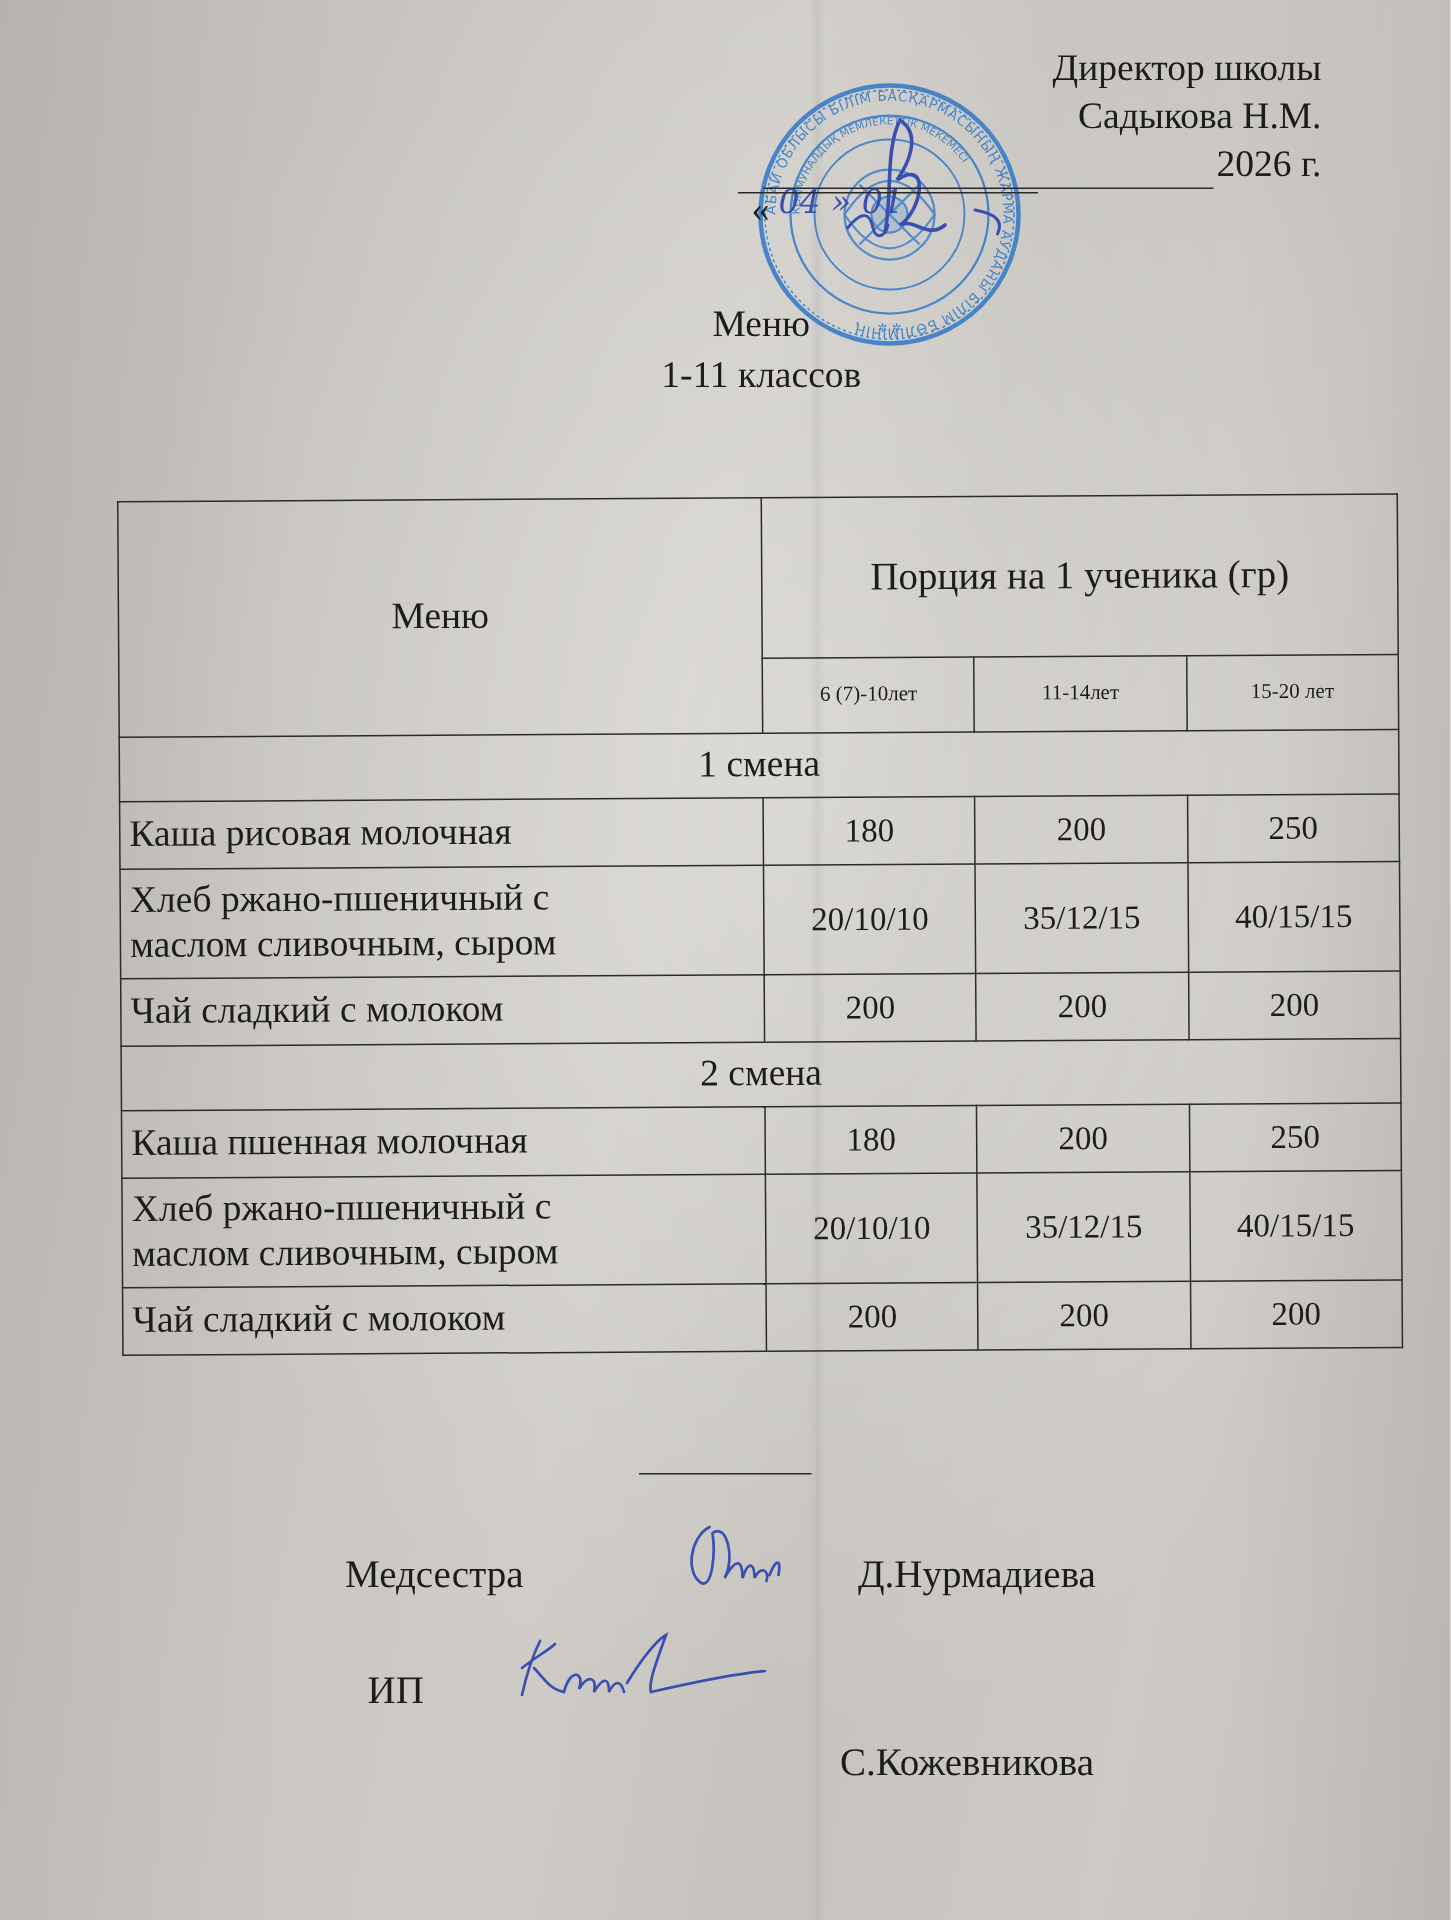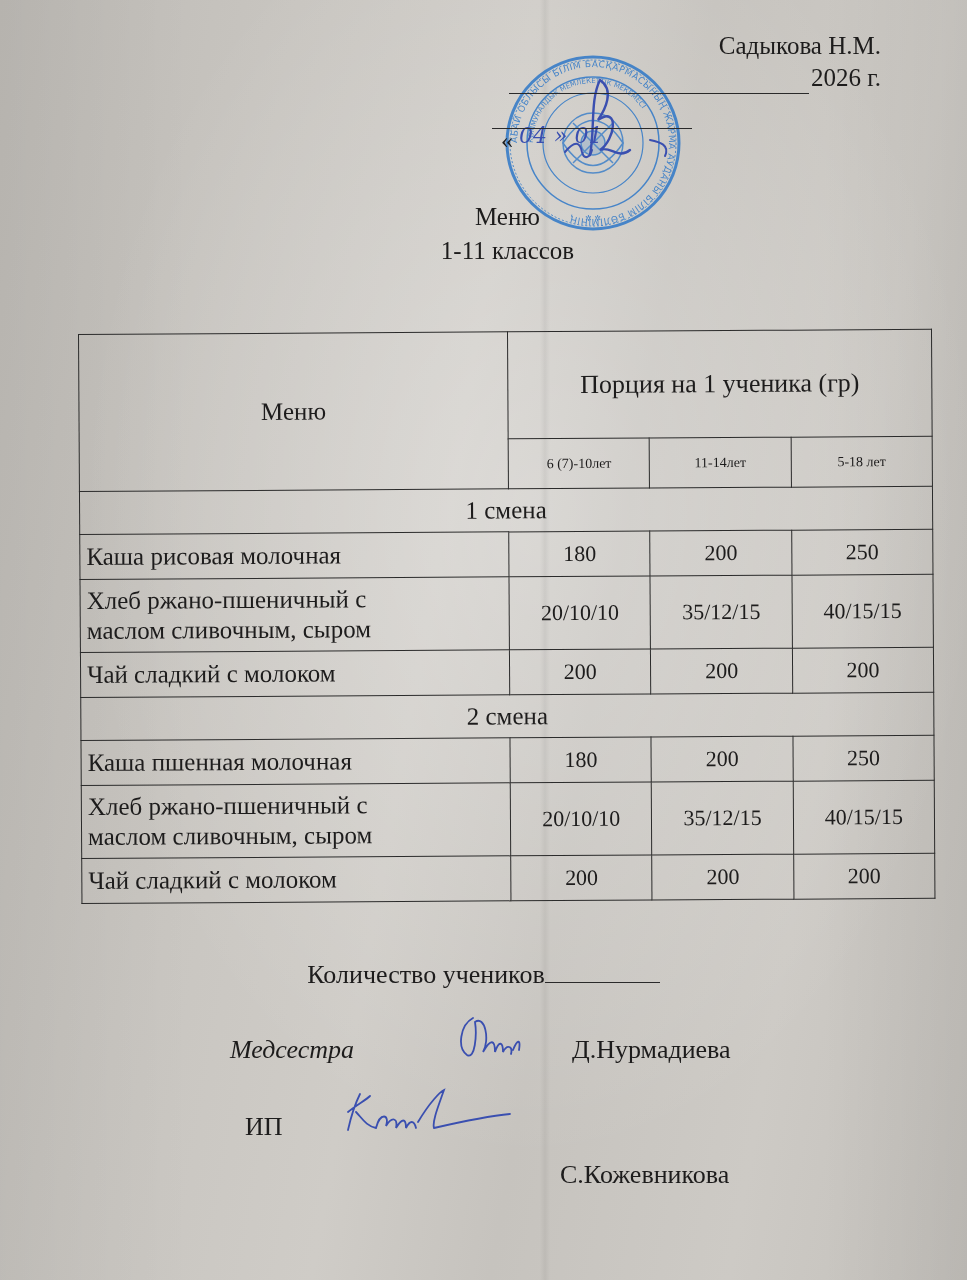--- a/index.html
+++ b/index.html
@@ -201,20 +201,21 @@
   </g>
   <text x="90" y="168" font-size="8" text-anchor="middle" fill="#2f78c8" font-family="DejaVu Sans, sans-serif">✲ ✲</text>
 </svg>
 
 <svg class="signature-director" viewBox="0 0 120 100">
   <path d="M40,10 C30,30 35,60 30,85 M40,10 C55,20 45,40 38,50 C60,35 55,70 40,80 C50,75 58,90 70,80" fill="none" stroke="#3a4fb0" stroke-width="2.4" stroke-linecap="round"></path>
   <path d="M5,82 C15,70 20,72 22,82 C24,90 30,88 32,80 M90,70 C100,72 110,75 105,86" fill="none" stroke="#3a4fb0" stroke-width="2" stroke-linecap="round"></path>
 </svg>
 
 <div class="approval">
+  <div>Директор школы</div>
   <div>Садыкова Н.М.</div>
   <div class="date-line">
     <span class="date-blank">
       <span style="position:absolute; left:-8px; top:94px; font-size:24px; color:#1d1c1c;">«</span>
       <span style="position:absolute; left:10px; top:90px; font-size:22px; color:#3a4fb0; font-style:italic; font-family:'DejaVu Serif', serif;">04 » 01</span>
     </span>
     <span>2026 г.</span>
   </div>
 </div>
 <div class="sig-line-top"></div>
@@ -226,21 +227,21 @@
 
 <table class="menu-table">
   <tbody>
       <tr>
     <th class="h-menu" rowspan="2">Меню</th>
     <th class="h-portion" colspan="3">Порция на 1 ученика (гр)</th>
   </tr>
   <tr>
     <th class="h-age">6 (7)-10лет</th>
     <th class="h-age">11-14лет</th>
-    <th class="h-age">5-18 лет</th>
+    <th class="h-age">15-20 лет</th>
   </tr>
 
   <tr>
     <td class="shift" colspan="4">1 смена</td>
   </tr>
   <tr>
     <td class="dish">Каша рисовая молочная</td>
     <td class="val">180</td>
     <td class="val">200</td>
     <td class="val">250</td>
@@ -282,25 +283,25 @@
   <tr>
     <td class="dish">Чай сладкий с молоком</td>
     <td class="val">200</td>
     <td class="val">200</td>
     <td class="val">200</td>
   </tr>
 </tbody>
   </table>
 
 <div class="count-line">
-  <span>Количество учеников</span><span class="blank"></span>
+  <span class="blank"></span>
 </div>
 
 <div class="sign-row" style="left:0; top:1035px; width:967px; height:40px;">
-  <span class="role" style="left:230px;font-style:italic;">Медсестра</span>
+  <span class="role" style="left:230px;">Медсестра</span>
   <svg class="handwriting" style="left:455px; top:-25px;" width="70" height="55" viewBox="0 0 70 55">
     <path d="M18,8 C5,15 2,38 12,45 C20,50 22,25 20,12 C30,5 35,30 28,42 C36,28 40,30 40,42 C44,30 48,32 48,42 C52,34 58,36 56,44 M58,40 C62,30 66,28 64,40" fill="none" stroke="#3a4fb0" stroke-width="1.8" stroke-linecap="round"></path>
   </svg>
   <span class="name" style="left:572px;">Д.Нурмадиева</span>
 </div>
 
 <div class="sign-row" style="left:0; top:1112px; width:816px; height:40px;">
   <span class="role" style="left:245px;">ИП</span>
   <svg class="handwriting" style="left:340px; top:-30px;" width="175" height="60" viewBox="0 0 175 60">
     <path d="M8,48 C12,30 16,20 20,12 M8,30 C18,22 26,18 30,14 M16,30 C22,36 26,44 36,46 C40,30 50,32 46,44 C52,34 58,36 56,46 C62,36 66,36 66,46 C70,38 74,38 76,46 M78,40 C90,20 100,10 104,8 C98,25 92,40 94,46 C120,40 148,34 170,32" fill="none" stroke="#3a4fb0" stroke-width="1.8" stroke-linecap="round"></path>

